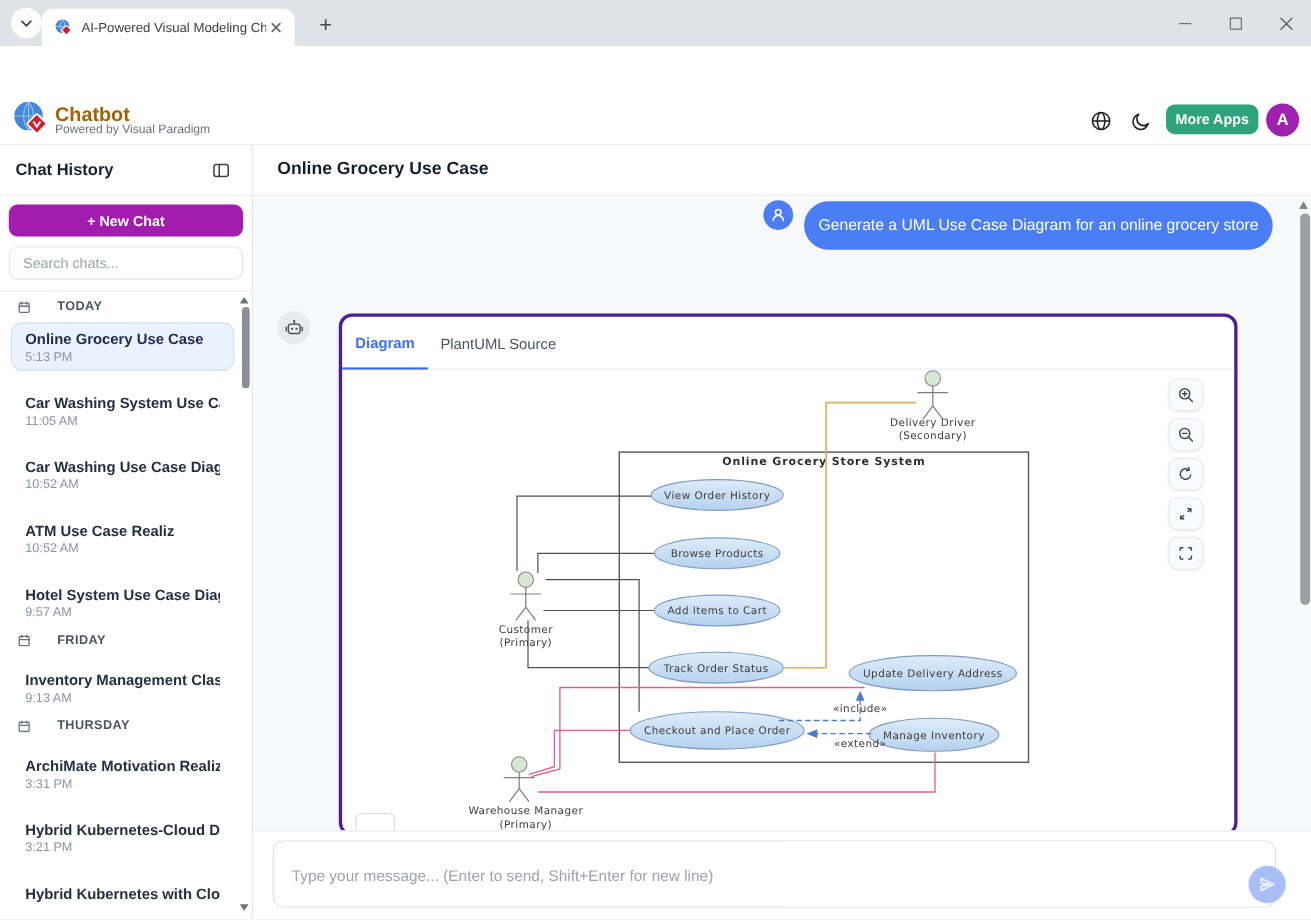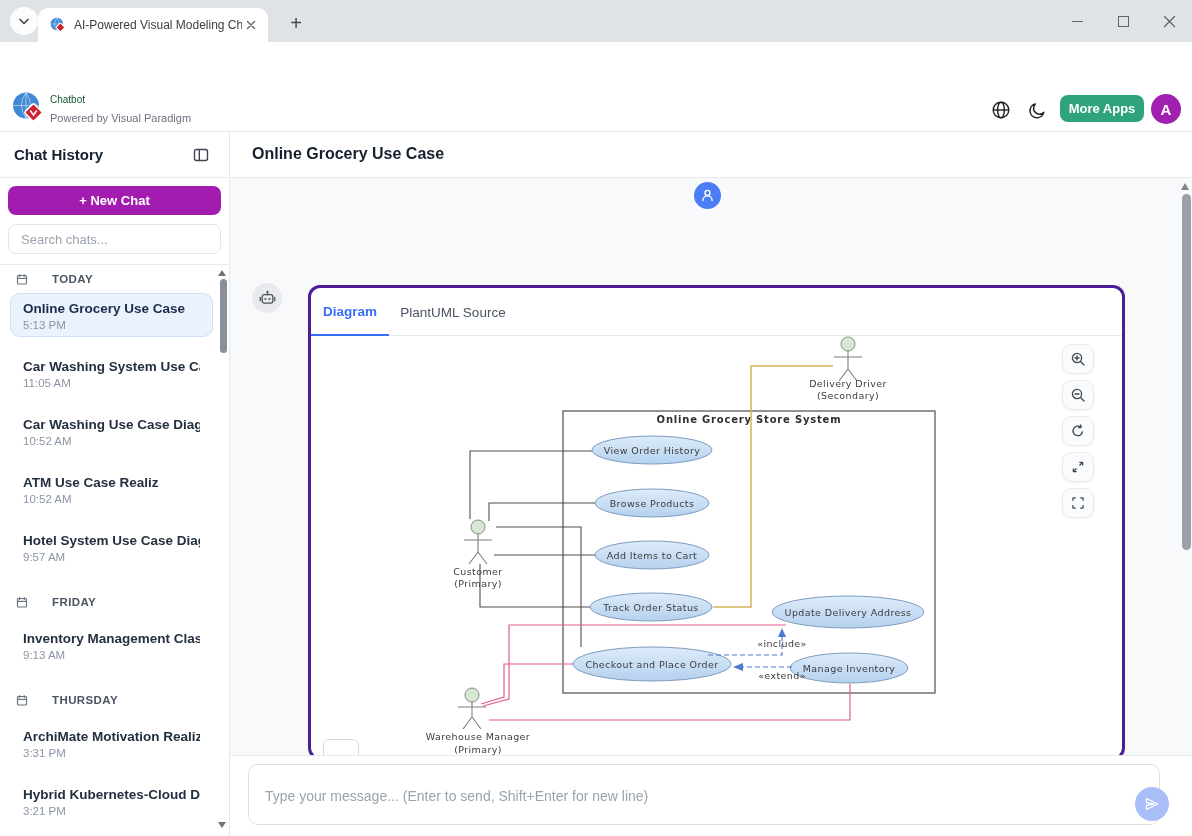--- a/index.html
+++ b/index.html
@@ -25,39 +25,39 @@
   .omnibox{position:absolute;left:122px;top:47px;width:890px;height:32px;background:#eff1f5;border-radius:16px;display:flex;align-items:center}
   .url{font-size:13.5px;color:#1f2328;margin-left:10px;flex:1}
   .omni-ic{margin-right:13px;display:flex;align-items:center}
   .toolbtn{position:absolute;top:49px;width:28px;height:28px;border:none;background:transparent;display:flex;align-items:center;justify-content:center;cursor:pointer}
   .tool-sep{position:absolute;left:1106px;top:53px;width:1px;height:20px;background:#d9dce1}
   .tb-avatar{position:absolute;left:1120px;top:49px;width:28px;height:28px;border-radius:50%;background:#47a3b2;color:#fff;font-size:12.5px;font-weight:bold;display:flex;align-items:center;justify-content:center;cursor:pointer}
 
   
   .appheader{position:absolute;left:0;top:86px;width:100%;height:46px;background:#fff;border-bottom:1px solid #e9ebee}
   .vp-logo{position:absolute;left:12px;top:5px;width:34px;height:34px}
-  .app-title{position:absolute;left:50px;top:8px;font-size:10px;font-weight:normal;color:#14532d}
+  .app-title{position:absolute;left:50px;top:8px;font-size:18px;font-weight:bold;color:#a16207}
   .app-sub{position:absolute;left:50px;top:26px;font-size:11px;color:#6b7280}
   .app-sub a{color:#6b7280;cursor:pointer}
   .hdr-icbtn{position:absolute;top:11px;width:26px;height:26px;border:none;background:transparent;display:flex;align-items:center;justify-content:center;cursor:pointer}
   .moreapps{position:absolute;left:1060px;top:9px;width:84px;height:27px;border:none;border-radius:8px;background:#2fa37c;color:#fff;font-size:13px;font-weight:bold;cursor:pointer;font-family:"Liberation Sans",sans-serif}
   .hdr-avatar{position:absolute;left:1151px;top:8px;width:30px;height:30px;border-radius:50%;background:#a020b0;color:#fff;font-weight:bold;font-size:15px;display:flex;align-items:center;justify-content:center;cursor:pointer}
 
   
   .sidebar{position:absolute;left:0;top:132px;width:230px;height:704px;background:#fff;border-right:1px solid #e6e8ec}
   .sb-head{position:absolute;left:0;top:0;width:100%;height:46px;border-bottom:1px solid #e9ebee}
   .sb-title{position:absolute;left:14px;top:14px;font-size:15px;font-weight:bold;color:#16202e}
   .sb-toggle{position:absolute;right:16px;top:12px;width:24px;height:24px;border:none;background:transparent;cursor:pointer}
   .newchat{position:absolute;left:8px;top:54px;width:213px;height:29px;border:none;border-radius:8px;background:#a21caf;color:#fff;font-size:13px;font-weight:bold;cursor:pointer;font-family:"Liberation Sans",sans-serif}
   .sb-search{position:absolute;left:8px;top:92px;width:213px;height:30px;border:1px solid #e2e5ea;border-radius:8px;padding:0 12px;font-size:13px;color:#333;outline:none;font-family:"Liberation Sans",sans-serif}
   .sb-search::placeholder{color:#9aa3af}
   .sb-divider{position:absolute;left:0;top:132px;width:100%;height:1px;background:#e9ebee}
   .sb-list{position:absolute;left:0;top:133px;width:100%;height:571px;overflow:hidden;padding:0 16px 0 10px}
   .sb-group-label{display:flex;align-items:center;gap:24px;height:18px;font-size:11.5px;font-weight:bold;letter-spacing:.4px;color:#4b5563;padding-left:6px}
-  .mt5{margin-top:5px}.mt12{margin-top:12px}.mt14{margin-top:14px}.mt16{margin-top:24px}
+  .mt5{margin-top:5px}.mt12{margin-top:12px}.mt14{margin-top:14px}.mt16{margin-top:4px}
   .sb-item{height:44px;border-radius:10px;padding:6px 12px;cursor:pointer;border:1px solid transparent}
   .sb-item.active{background:#e9f2fd;border-color:#cfdff7}
   .sb-item-title{font-size:13.5px;font-weight:bold;color:#243041;white-space:nowrap;overflow:hidden;line-height:17px}
   .sb-item.active .sb-item-title{color:#1e2b4a}
   .sb-item-time{font-size:11.5px;color:#8b95a5;line-height:15px;margin-top:1px}
   .sb-scroll-up{position:absolute;right:3px;top:138px;width:0;height:0;border-left:4px solid transparent;border-right:4px solid transparent;border-bottom:6px solid #6f747c}
   .sb-scroll-thumb{position:absolute;right:2px;top:147px;width:7px;height:74px;border-radius:4px;background:#8a9099;cursor:pointer}
   .sb-scroll-down{position:absolute;right:3px;top:690px;width:0;height:0;border-left:4px solid transparent;border-right:4px solid transparent;border-top:6px solid #6f747c}
 
   
@@ -328,20 +328,21 @@
     <div class="chat-scroll">
 
       <div class="user-avatar">
         <svg width="15" height="15" viewBox="0 0 15 15">
             <g fill="none" stroke="#fff" stroke-width="1.4" stroke-linecap="round">
               <circle cx="7.5" cy="4.9" r="2.5"></circle>
               <path d="M2.9 12.4 a4.6 4.6 0 0 1 9.2 0"></path>
             </g>
           </svg>
       </div>
+      <div class="user-bubble">Generate a UML Use Case Diagram for an online grocery store</div>
 
       <div class="bot-avatar">
         <svg width="17" height="17" viewBox="0 0 16 16">
           <g fill="none" stroke="#4a5056" stroke-width="1.2" stroke-linecap="round">
               <line x1="8" y1="2.6" x2="8" y2="4.4"></line>
               <rect x="3" y="4.4" width="10" height="8" rx="2"></rect>
               <line x1="1.2" y1="7" x2="1.2" y2="10"></line>
               <line x1="14.8" y1="7" x2="14.8" y2="10"></line>
             </g>
           <circle cx="8" cy="1.8" r="1" fill="#4a5056"></circle>

